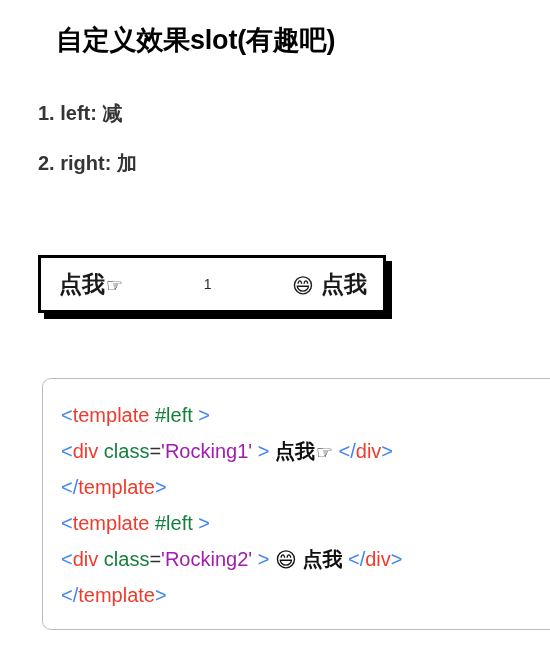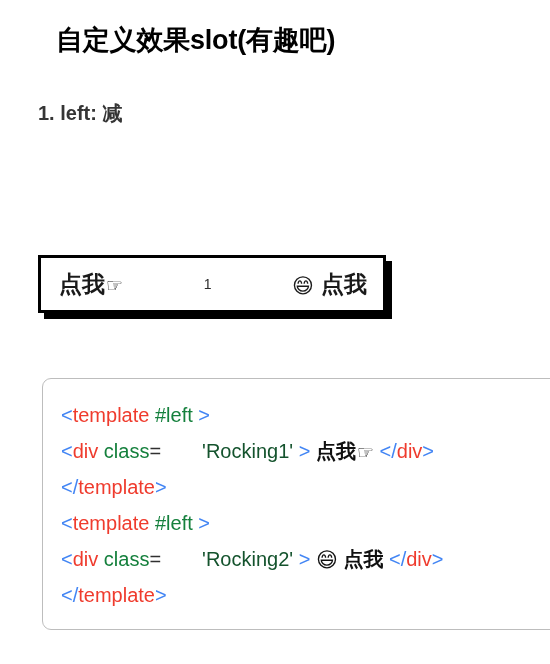--- a/index.html
+++ b/index.html
@@ -127,34 +127,38 @@
     font-family: "Liberation Sans", "DejaVu Sans", sans-serif;
     font-size: 20px;
     line-height: 36px;
     white-space: pre;
     color: #222222;
   }
   .tok-punct  { color: #4285f4; }   
   .tok-tag    { color: #ef3b2d; }   
   .tok-attr   { color: #15803d; }   
   .tok-eq     { color: #303030; }   
-  .tok-value  { color: #14532d; margin-left: 41px; }   
+  .tok-value  { color: #a21caf; }   
   .tok-text   { color: #111111; font-weight: bold; }
 </style>
 </head>
 <body>
 
 <div class="page">
 
   <h1 class="doc-heading">自定义效果slot(有趣吧)</h1>
 
   <ol class="doc-list">
     <li class="doc-list-item">
       <span class="marker">1.</span>
       <span>left: 减</span>
+    </li>
+    <li class="doc-list-item">
+      <span class="marker">2.</span>
+      <span>right: 加</span>
     </li>
   </ol>
 
   <div class="slot-widget">
     <div class="slot-cell slot-left">
       <span>点我</span>
       <span class="hand-icon">☞</span>
     </div>
     <div class="slot-cell slot-count-wrap">
       <span class="slot-count">1</span>

